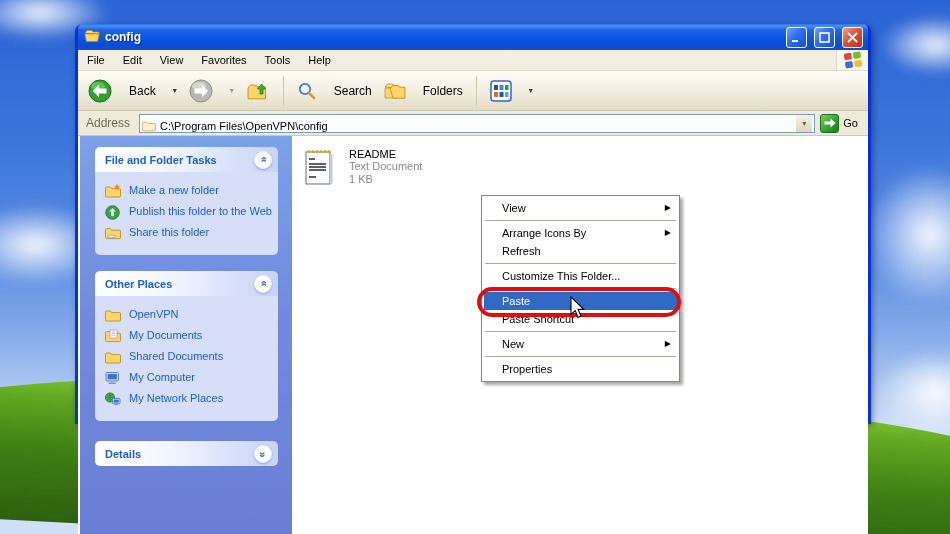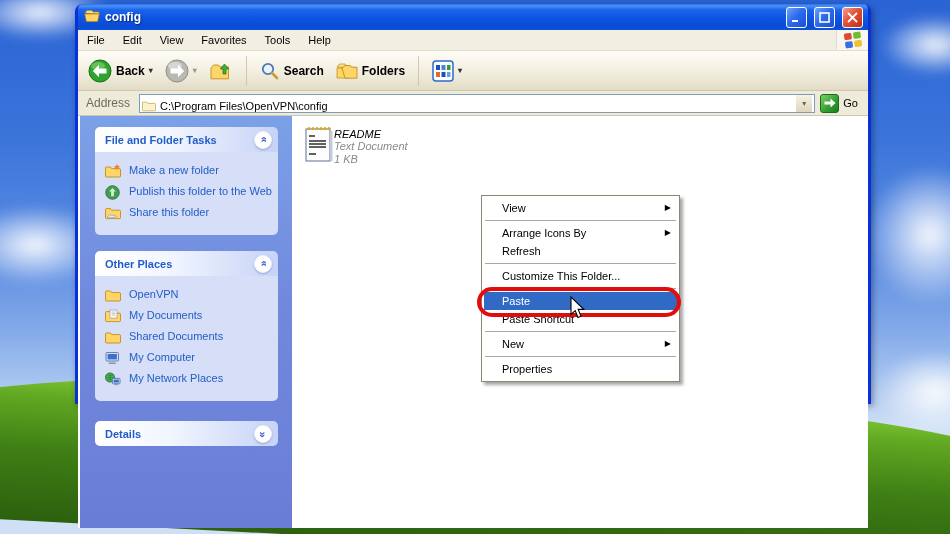--- a/index.html
+++ b/index.html
@@ -9,21 +9,21 @@
     background:linear-gradient(180deg,#2a63d4 0%,#3a74da 25%,#5b8ce2 48%,#83aae9 62%,#aac6f0 72%,#cfe0f6 80%); }
 
   
   .hill { position:absolute; left:-90px; right:-90px; bottom:-10px; height:160px;
     background:linear-gradient(180deg,#8cd43a 0%,#61a822 22%,#3f7f15 55%,#2c600e 100%);
     border-radius:50% 50% 0 0 / 60px 60px 0 0; transform:rotate(3deg); }
   .cloud { position:absolute; border-radius:50%; filter:blur(6px);
     background:radial-gradient(closest-side, rgba(255,255,255,.95), rgba(255,255,255,0)); }
 
   
-  .window { position:absolute; left:75px; top:4px; width:796px; height:400px;
+  .window { position:absolute; left:75px; top:24px; width:796px; height:400px;
     border:3px solid #0831d9; border-top:none; border-bottom:none; border-radius:8px 8px 0 0;
     background:#ece9d8; box-shadow:2px 2px 6px rgba(0,0,0,.35); }
   .titlebar { height:26px; display:flex; align-items:center; padding:0 5px 0 6px; gap:5px;
     border-radius:5px 5px 0 0;
     background:linear-gradient(180deg,#2b74f1 0%,#4a91f7 8%,#1d64ea 22%,#0c55e2 55%,#0a4cd2 85%,#0b51da 100%); }
   .title-text { color:#fff; font-weight:bold; font-size:12px; text-shadow:1px 1px 1px #0a2a8a; flex:1; }
   .win-btn { width:21px; height:21px; border:1px solid #fff; border-radius:3px; margin-left:2px;
     display:flex; align-items:center; justify-content:center;
     background:linear-gradient(135deg,#6fa3f7 0%,#2e6cf0 45%,#1a4fd0 100%); }
   .win-btn.close { background:linear-gradient(135deg,#f0a090 0%,#e25138 45%,#c22d12 100%); }
@@ -31,21 +31,21 @@
   .menubar { height:21px; background:#f2efe2; border-bottom:1px solid #e0dcc8;
     display:flex; align-items:stretch; }
   .menu-item { padding:0 9px; display:flex; align-items:center; color:#000; cursor:default; }
   .menu-spacer { flex:1; }
   .menu-logo { width:32px; display:flex; align-items:center; justify-content:center;
     background:#f8f6ee; border-left:1px solid #e0dcc8; }
 
   .toolbar { height:40px; display:flex; align-items:center; padding:0 6px; gap:4px;
     background:linear-gradient(180deg,#fdfcf6 0%,#f2eedf 55%,#e2dcc6 100%);
     border-bottom:1px solid #cfc8ae; }
-  .tb-btn { display:flex; align-items:center; gap:4px; padding:3px 4px; border-radius:3px; color:#000;font-weight:bold; }
+  .tb-btn { display:flex; align-items:center; gap:17px; padding:3px 4px; border-radius:3px; color:#000; }
   .tb-caret { font-size:8px; color:#333; }
   .tb-sep { width:1px; height:30px; background:#cfc8ae; margin:0 5px; }
   .tb-label { font-size:12px; }
   .disabledtxt { color:#9a9a8a; }
 
   .addressbar { height:25px; display:flex; align-items:center; padding:0 4px; gap:5px;
     background:#eeebdb; border-bottom:1px solid #cfc8ae; }
   .addr-label { color:#6e6b60; font-size:12px; padding:0 4px; }
   .addr-input { flex:1; height:19px; background:#fff; border:1px solid #7f9db9;
     display:flex; align-items:flex-end; padding:0 2px; gap:4px; }
@@ -72,21 +72,21 @@
   .chev-glyph { display:inline-block; font-size:11px; letter-spacing:-1px; }
   .chev-up { transform:rotate(-90deg); }
   .chev-down { transform:rotate(90deg); }
   .sb-body { background:#d6dff7; border-radius:0 0 5px 5px; padding:8px 6px 8px 8px; }
   .sb-item { display:flex; gap:7px; margin:4px 0 7px 2px; align-items:flex-start; cursor:pointer; }
   .sb-item span.lbl { color:#215dc6; line-height:13px; }
   .sb-ico { width:17px; min-width:17px; height:14px; display:flex; align-items:center; }
   .sb-head-only { border-radius:5px;text-align:center; }
 
   .content { flex:1; position:relative; background:#fff; }
-  .file-tile { position:absolute; left:12px; top:6px; display:flex; align-items:center; width:170px;font-style:italic; }
+  .file-tile { position:absolute; left:12px; top:6px; display:flex; gap:15px; align-items:flex-end; width:170px; }
   .file-meta { padding-top:6px; }
   .file-name { color:#000; }
   .file-sub { color:#8a8a8a; line-height:13px; }
 
   
   .ctxmenu { position:absolute; left:481px; top:195px; width:199px;
     background:#fff; border:1px solid #8a8775; padding:3px 2px;
     box-shadow:3px 3px 3px rgba(0,0,0,.35); z-index:20; }
   .ctx-item { position:relative; height:18px; line-height:18px; padding:0 16px 0 18px; color:#000; cursor:default; }
   .ctx-item.hl { background:#316ac5; color:#fff; }

